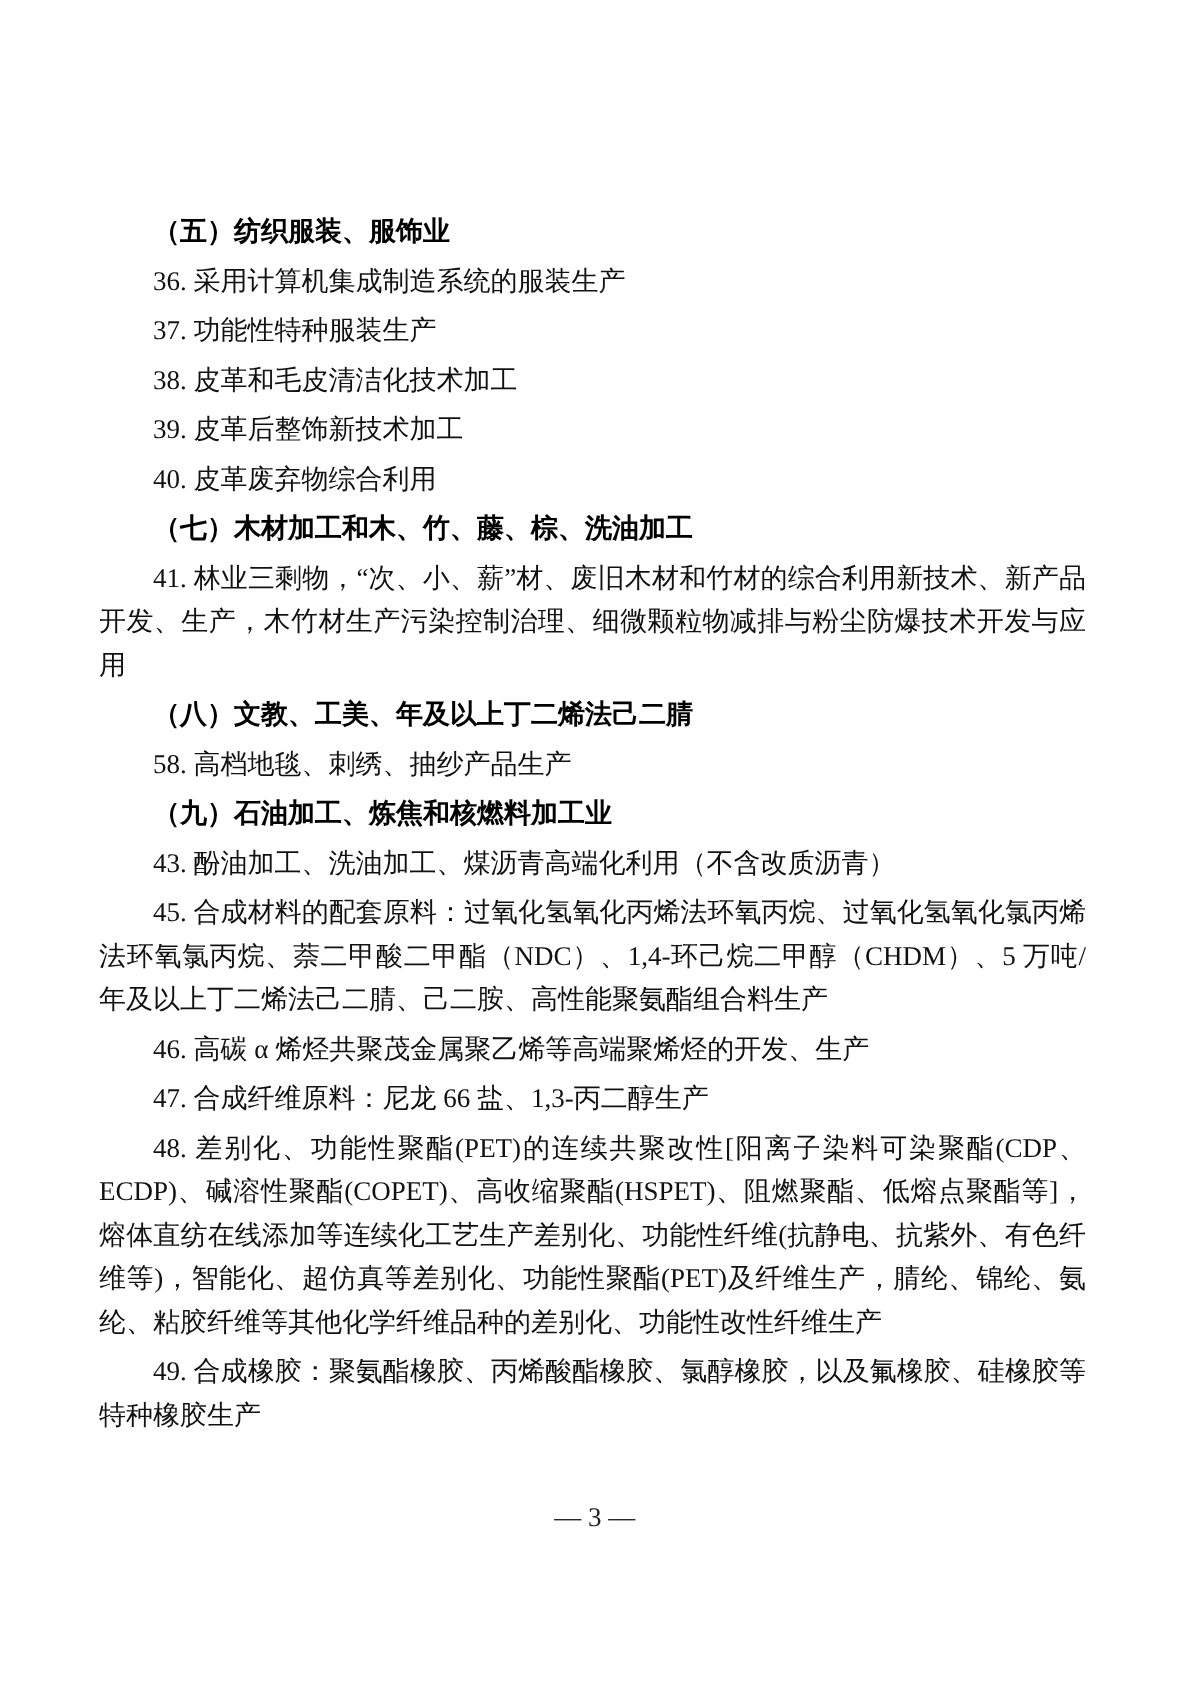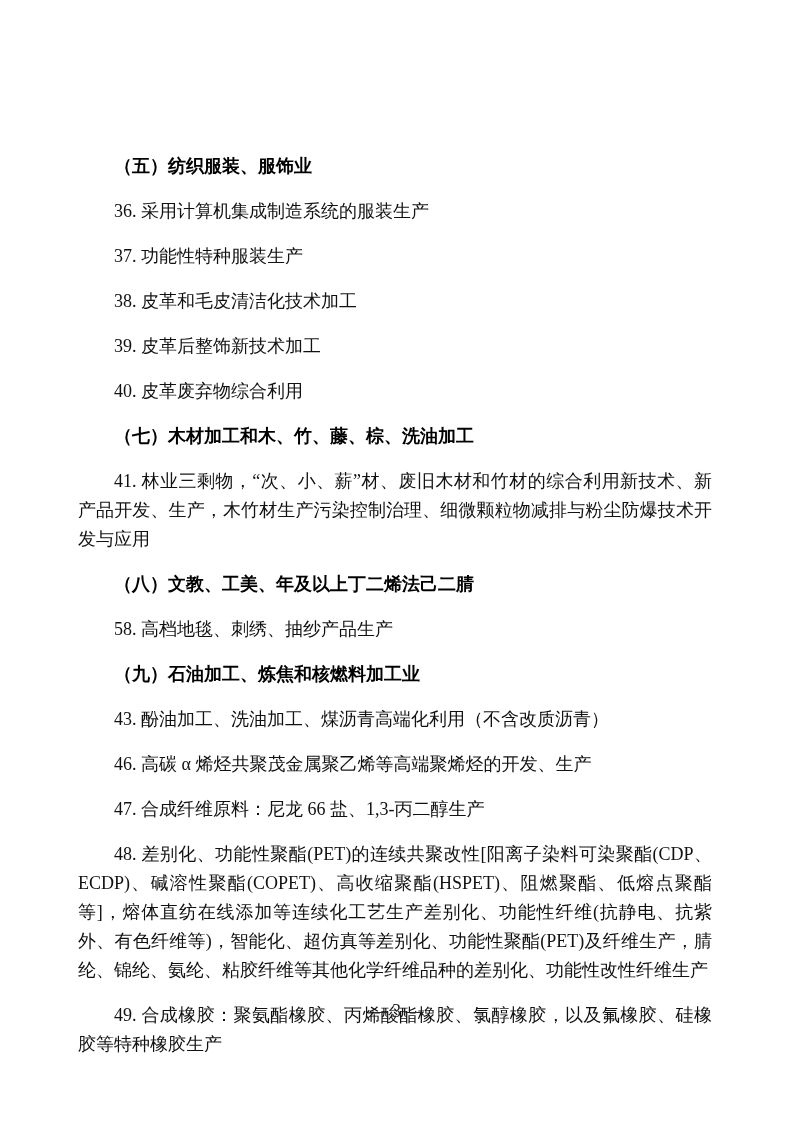--- a/index.html
+++ b/index.html
@@ -15,21 +15,21 @@
     overflow: hidden;
     color: #111111;
   }
   .doc-body {
     position: absolute;
     left: 62px;
     top: 136px;
     width: 666px;
   }
   .doc-body p {
-    margin: 16px;
+    margin: 4px;
     padding: 0;
     font-size: 18px;
     line-height: 29px;
     text-indent: 2em;
     text-align: justify;
     font-family: "Liberation Serif", "DejaVu Serif", serif;
     color: #111111;
   }
   .doc-body p.heading {
     font-family: "Liberation Sans", "DejaVu Sans", sans-serif;
@@ -60,20 +60,21 @@
       <p class="item">37. 功能性特种服装生产</p>
       <p class="item">38. 皮革和毛皮清洁化技术加工</p>
       <p class="item">39. 皮革后整饰新技术加工</p>
       <p class="item">40. 皮革废弃物综合利用</p>
       <p class="heading">（七）木材加工和木、竹、藤、棕、洗油加工</p>
       <p class="item">41. 林业三剩物，“次、小、薪”材、废旧木材和竹材的综合利用新技术、新产品开发、生产，木竹材生产污染控制治理、细微颗粒物减排与粉尘防爆技术开发与应用</p>
       <p class="heading">（八）文教、工美、年及以上丁二烯法己二腈</p>
       <p class="item">58. 高档地毯、刺绣、抽纱产品生产</p>
       <p class="heading">（九）石油加工、炼焦和核燃料加工业</p>
       <p class="item">43. 酚油加工、洗油加工、煤沥青高端化利用（不含改质沥青）</p>
+      <p class="item">45. 合成材料的配套原料：过氧化氢氧化丙烯法环氧丙烷、过氧化氢氧化氯丙烯法环氧氯丙烷、萘二甲酸二甲酯（NDC）、1,4-环己烷二甲醇（CHDM）、5 万吨/年及以上丁二烯法己二腈、己二胺、高性能聚氨酯组合料生产</p>
       <p class="item">46. 高碳 α 烯烃共聚茂金属聚乙烯等高端聚烯烃的开发、生产</p>
       <p class="item">47. 合成纤维原料：尼龙 66 盐、1,3-丙二醇生产</p>
       <p class="item">48. 差别化、功能性聚酯(PET)的连续共聚改性[阳离子染料可染聚酯(CDP、ECDP)、碱溶性聚酯(COPET)、高收缩聚酯(HSPET)、阻燃聚酯、低熔点聚酯等]，熔体直纺在线添加等连续化工艺生产差别化、功能性纤维(抗静电、抗紫外、有色纤维等)，智能化、超仿真等差别化、功能性聚酯(PET)及纤维生产，腈纶、锦纶、氨纶、粘胶纤维等其他化学纤维品种的差别化、功能性改性纤维生产</p>
       <p class="item">49. 合成橡胶：聚氨酯橡胶、丙烯酸酯橡胶、氯醇橡胶，以及氟橡胶、硅橡胶等特种橡胶生产</p>
     </div>
   <div class="footer">
     <span>— 3 —</span>
   </div>
 </div>
 

